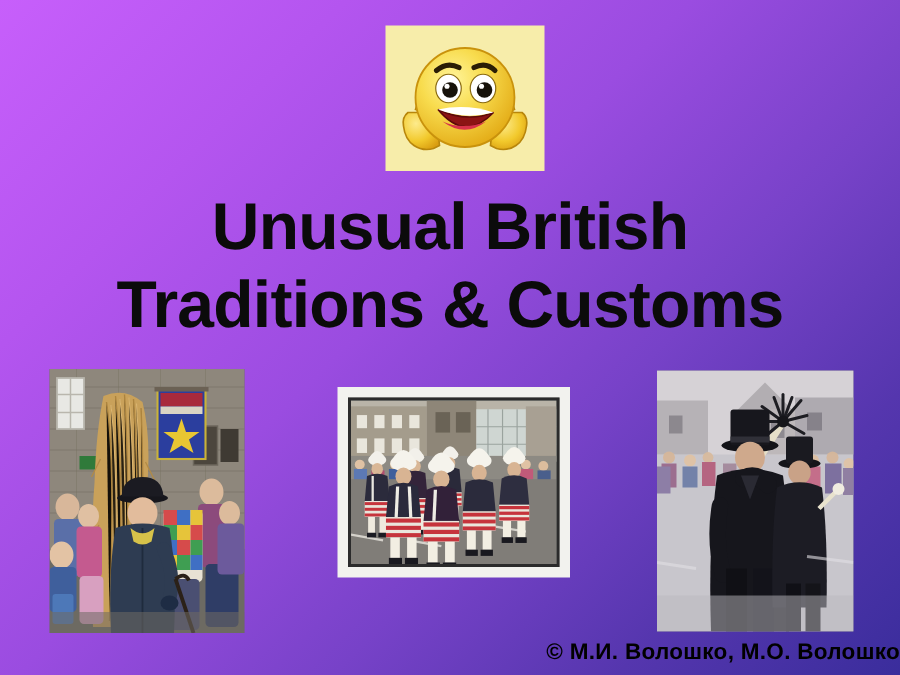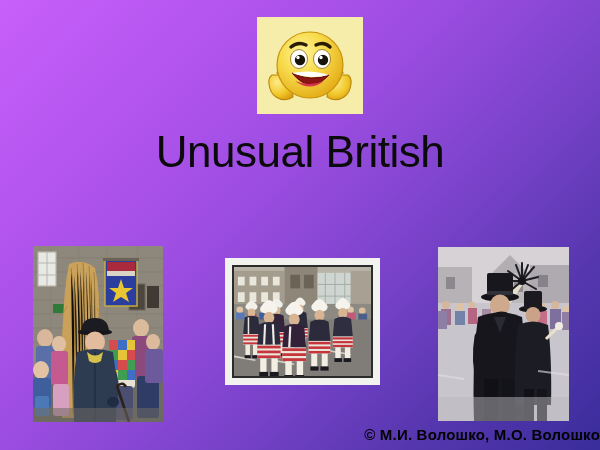--- a/index.html
+++ b/index.html
@@ -48,21 +48,21 @@
   #title-block {
     position: absolute;
     left: 0;
     top: 126px;
     width: 600px;
     text-align: center;
     color: #0b0b0b;
     font-size: 44px;
     line-height: 52px;
     letter-spacing: -0.5px;
-    font-weight: 400;
+    font-weight: 700;
   }
   .title-line { display: block; white-space: nowrap; }
 
   
   .photo {
     position: absolute;
     overflow: hidden;
   }
 
   
@@ -160,20 +160,21 @@
       <circle cx="57" cy="34.5" r="1.7" fill="#ffffff"></circle>
 
       <path d="M28 50 q18 22 37 2 q-18 7 -37 -2 z" fill="#8c1414" stroke="#5d0a0a" stroke-width="1"></path>
       <path d="M28 50 q18 7 37 2 q-18 -6 -37 -2 z" fill="#ffffff"></path>
       <path d="M31 58 q15 11 29 0 q-15 6 -29 0 z" fill="#d8334a"></path>
     </svg>
   </div>
 
   <div id="title-block">
     <span class="title-line">Unusual British</span>
+    <span class="title-line">Traditions &amp; Customs</span>
   </div>
 
   <div class="photo" id="photo-left">
     <svg class="scene" viewBox="0 0 130 176" preserveAspectRatio="none">
 
       <rect x="0" y="0" width="130" height="120" fill="#9d968b"></rect>
       <rect x="0" y="0" width="130" height="120" fill="#8e877c"></rect>
 
       <g stroke="#7d7569" stroke-width="0.7" opacity="0.75">
         <line x1="0" y1="12" x2="130" y2="12"></line>

